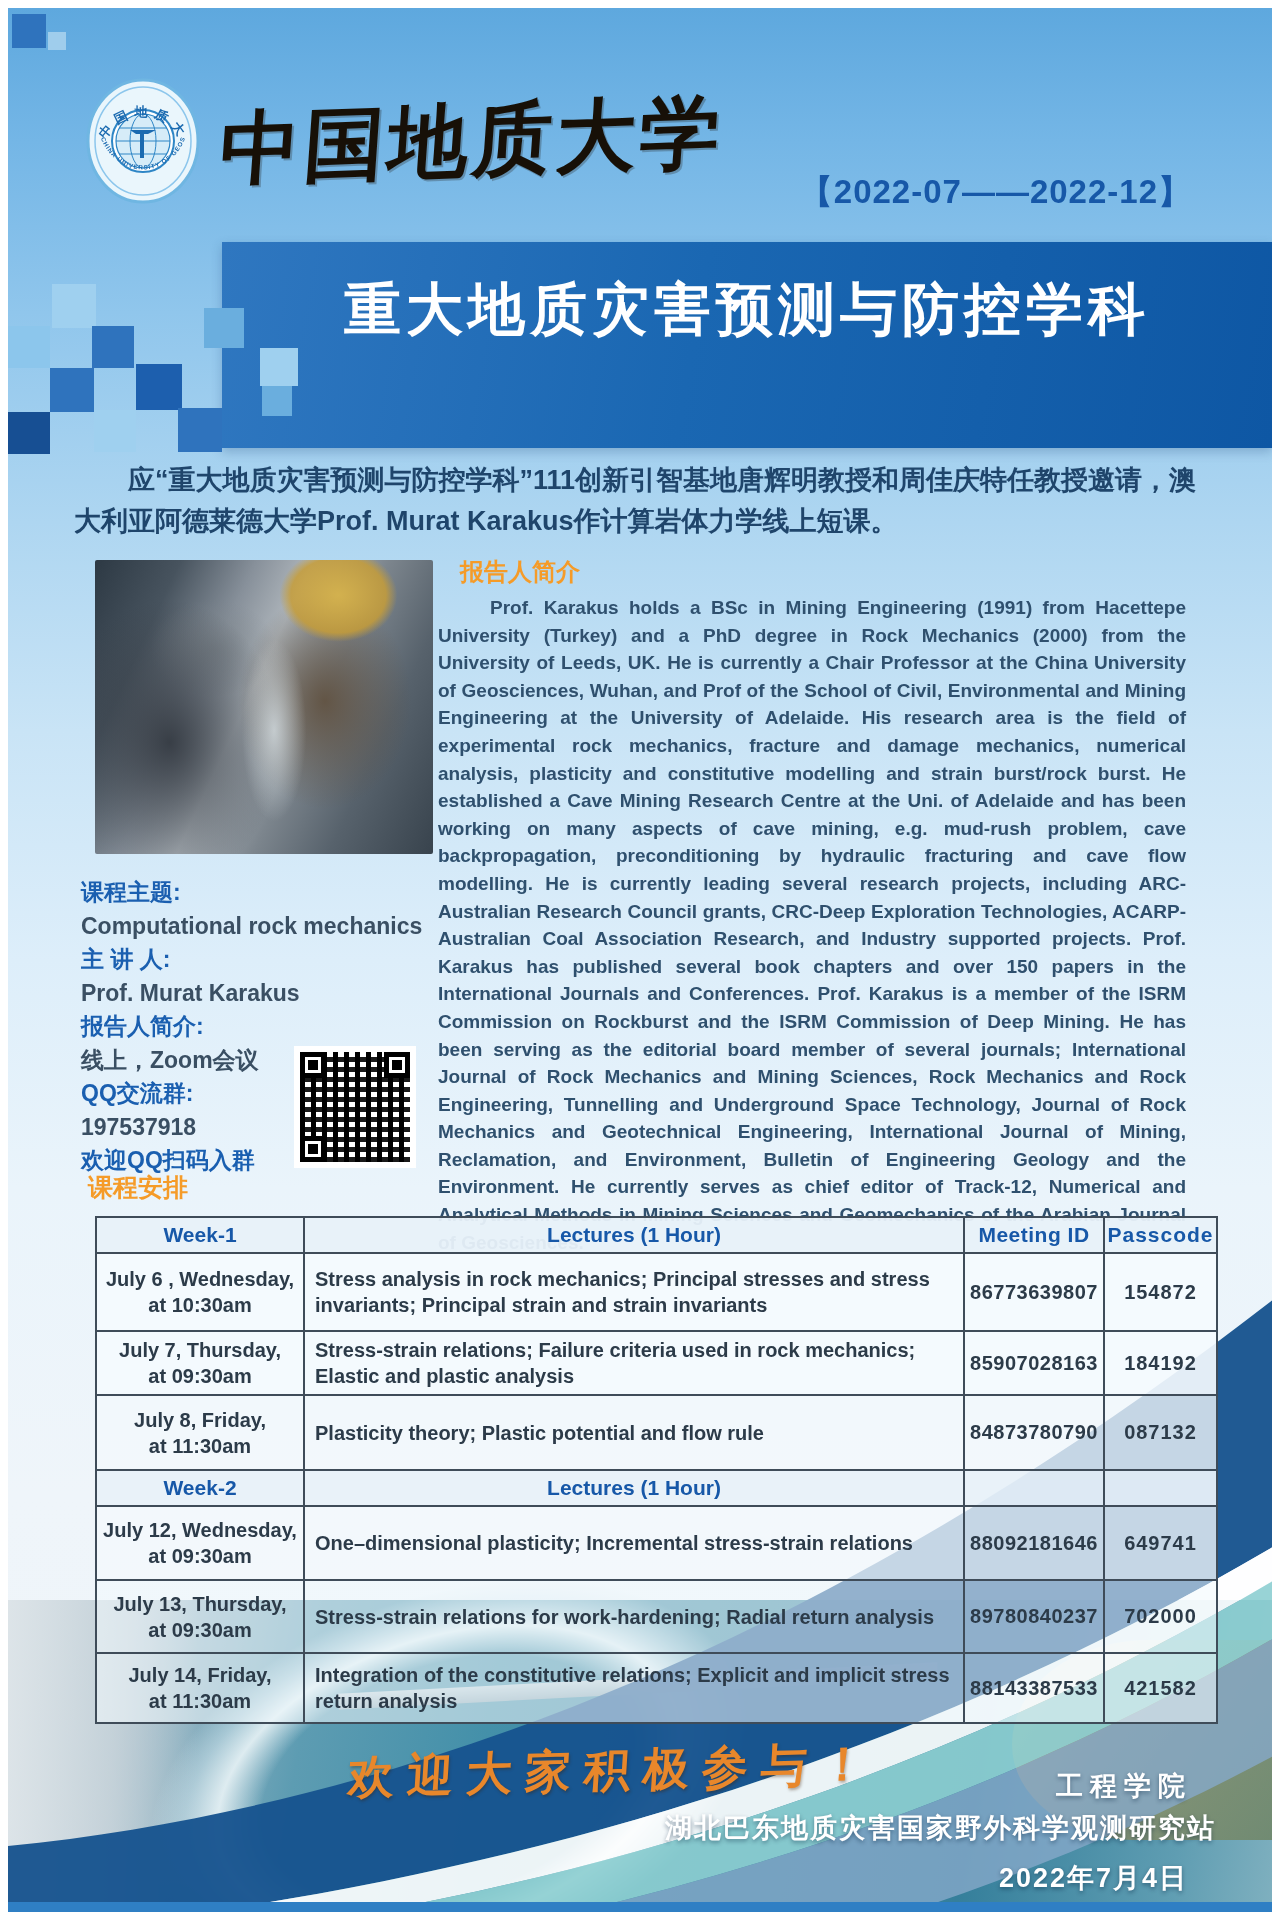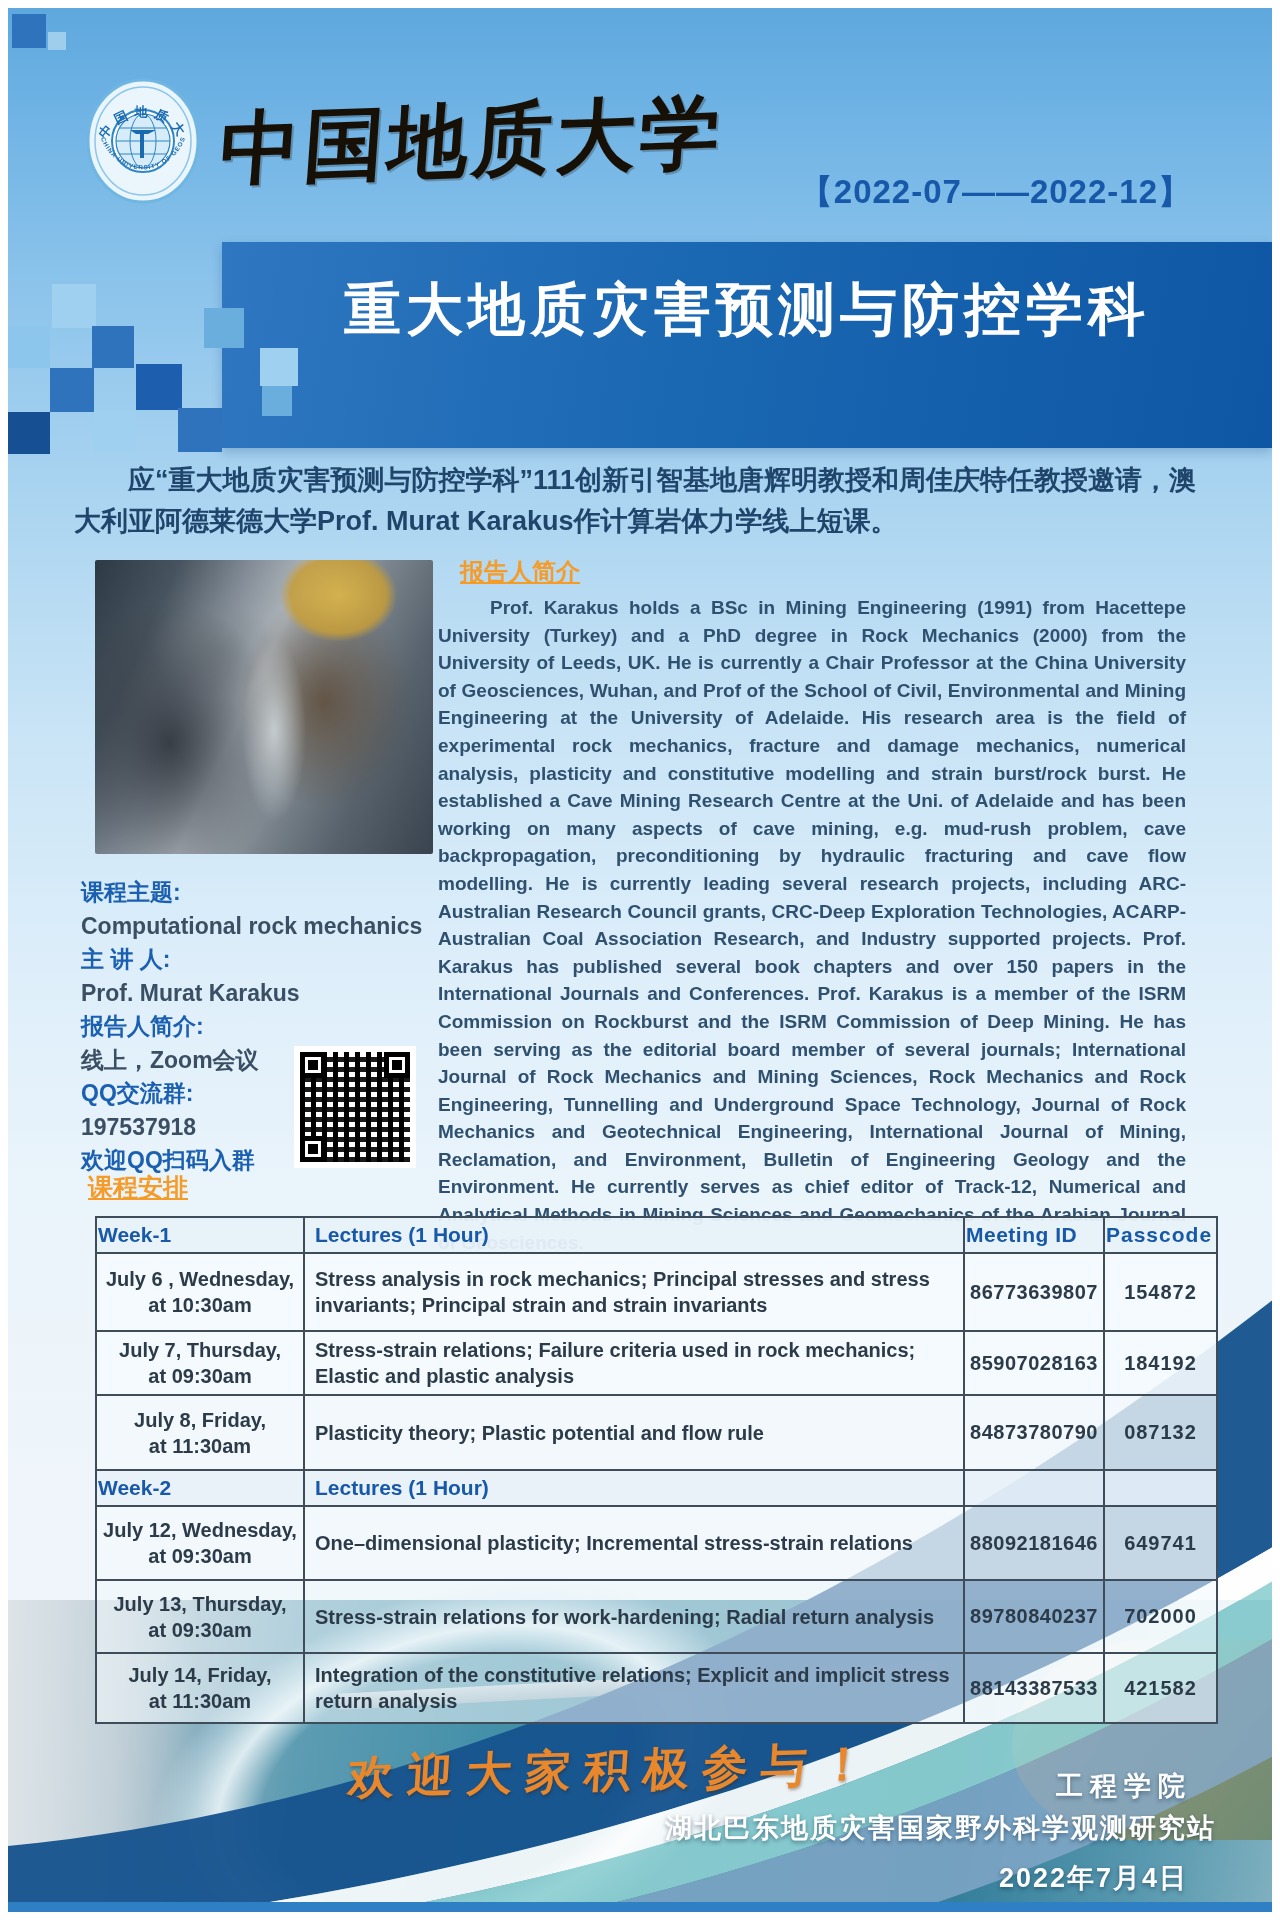--- a/index.html
+++ b/index.html
@@ -29,21 +29,21 @@
   
   .speaker-photo{left:87px;top:552px;width:338px;height:294px;border-radius:2px;
     background:
       radial-gradient(95px 75px at 72% 12%, rgba(214,178,74,.95) 0%, rgba(198,157,56,.85) 50%, rgba(198,157,56,0) 62%),
       radial-gradient(46px 130px at 53% 58%, rgba(208,216,220,.85) 0%, rgba(208,216,220,0) 70%),
       radial-gradient(120px 150px at 68% 48%, rgba(96,80,62,.9) 0%, rgba(96,80,62,0) 72%),
       radial-gradient(150px 190px at 22% 62%, rgba(52,58,66,.95) 0%, rgba(52,58,66,0) 75%),
       radial-gradient(90px 70px at 35% 30%, rgba(120,128,134,.7) 0%, rgba(120,128,134,0) 70%),
       linear-gradient(115deg,#2d3944 0%,#47535e 18%,#87909a 34%,#aeb5bb 46%,#7c858d 62%,#57626c 78%,#38434d 100%);}
 
-  .section-heading{font-weight:bold;color:#f59b28;text-decoration:underline;}
+  .section-heading{font-weight:bold;color:#f59b28;}
   .bio{left:430px;top:586px;width:748px;font-size:19px;line-height:27.6px;font-weight:bold;color:#2f506e;text-align:justify;}
   .bio::first-line{}
   
   
   .info{left:73px;top:868px;width:330px;}
   .info div{line-height:33.5px;font-size:23px;font-weight:bold;white-space:nowrap;}
   .info .lbl{color:#1a5fb0;}
   .info .val{color:#3a4f63;}
 
   
@@ -56,21 +56,21 @@
   .qr-finder::after{content:"";position:absolute;left:3px;top:3px;width:10px;height:10px;background:#000;}
 
   
   .sched-heading{left:80px;top:1163px;font-size:25px;}
   table.sched{position:absolute;left:87px;top:1208px;width:1087px;border-collapse:collapse;table-layout:fixed;z-index:3;}
   table.sched td,table.sched th{border:2px solid #3f4c59;overflow:hidden;}
   .c-date{width:204px;text-align:center;font-size:20px;font-weight:bold;color:#2c3b49;line-height:26px;}
   .c-lec{width:638px;text-align:left;font-size:20px;font-weight:bold;color:#2c3b49;line-height:26px;padding:4px 10px;}
   .c-id{width:136px;text-align:center;font-size:20px;font-weight:bold;color:#2c3b49;letter-spacing:.5px;}
   .c-pass{width:109px;text-align:center;font-size:20px;font-weight:bold;color:#2c3b49;letter-spacing:1px;}
-  .hdr{color:#1758a8 !important;font-size:21px !important;text-align:left;margin-top:22px;}
+  .hdr{color:#1758a8 !important;font-size:21px !important;text-align:center;margin-top:22px;}
   .bg-a{background:rgba(244,250,254,.92);}
   .bg-h{background:rgba(232,241,249,.95);}
   .bg-b{background:rgba(243,249,253,.78);}
   .bg-c{background:rgba(243,249,253,.55);}
 
   
   .swoosh{left:0;top:1240px;width:1264px;height:664px;z-index:2;}
   .bottom-photo{left:0;top:1592px;width:1264px;height:312px;z-index:1;
     background:linear-gradient(100deg,#c3d2da 0%,#a9bdc9 10%,#5d9cb2 24%,#4490a9 38%,#3a87a1 58%,#357f9b 76%,#5f9db2 92%,#7fb0bf 100%);}
   .haze{position:absolute;left:0;top:0;width:190px;height:312px;

